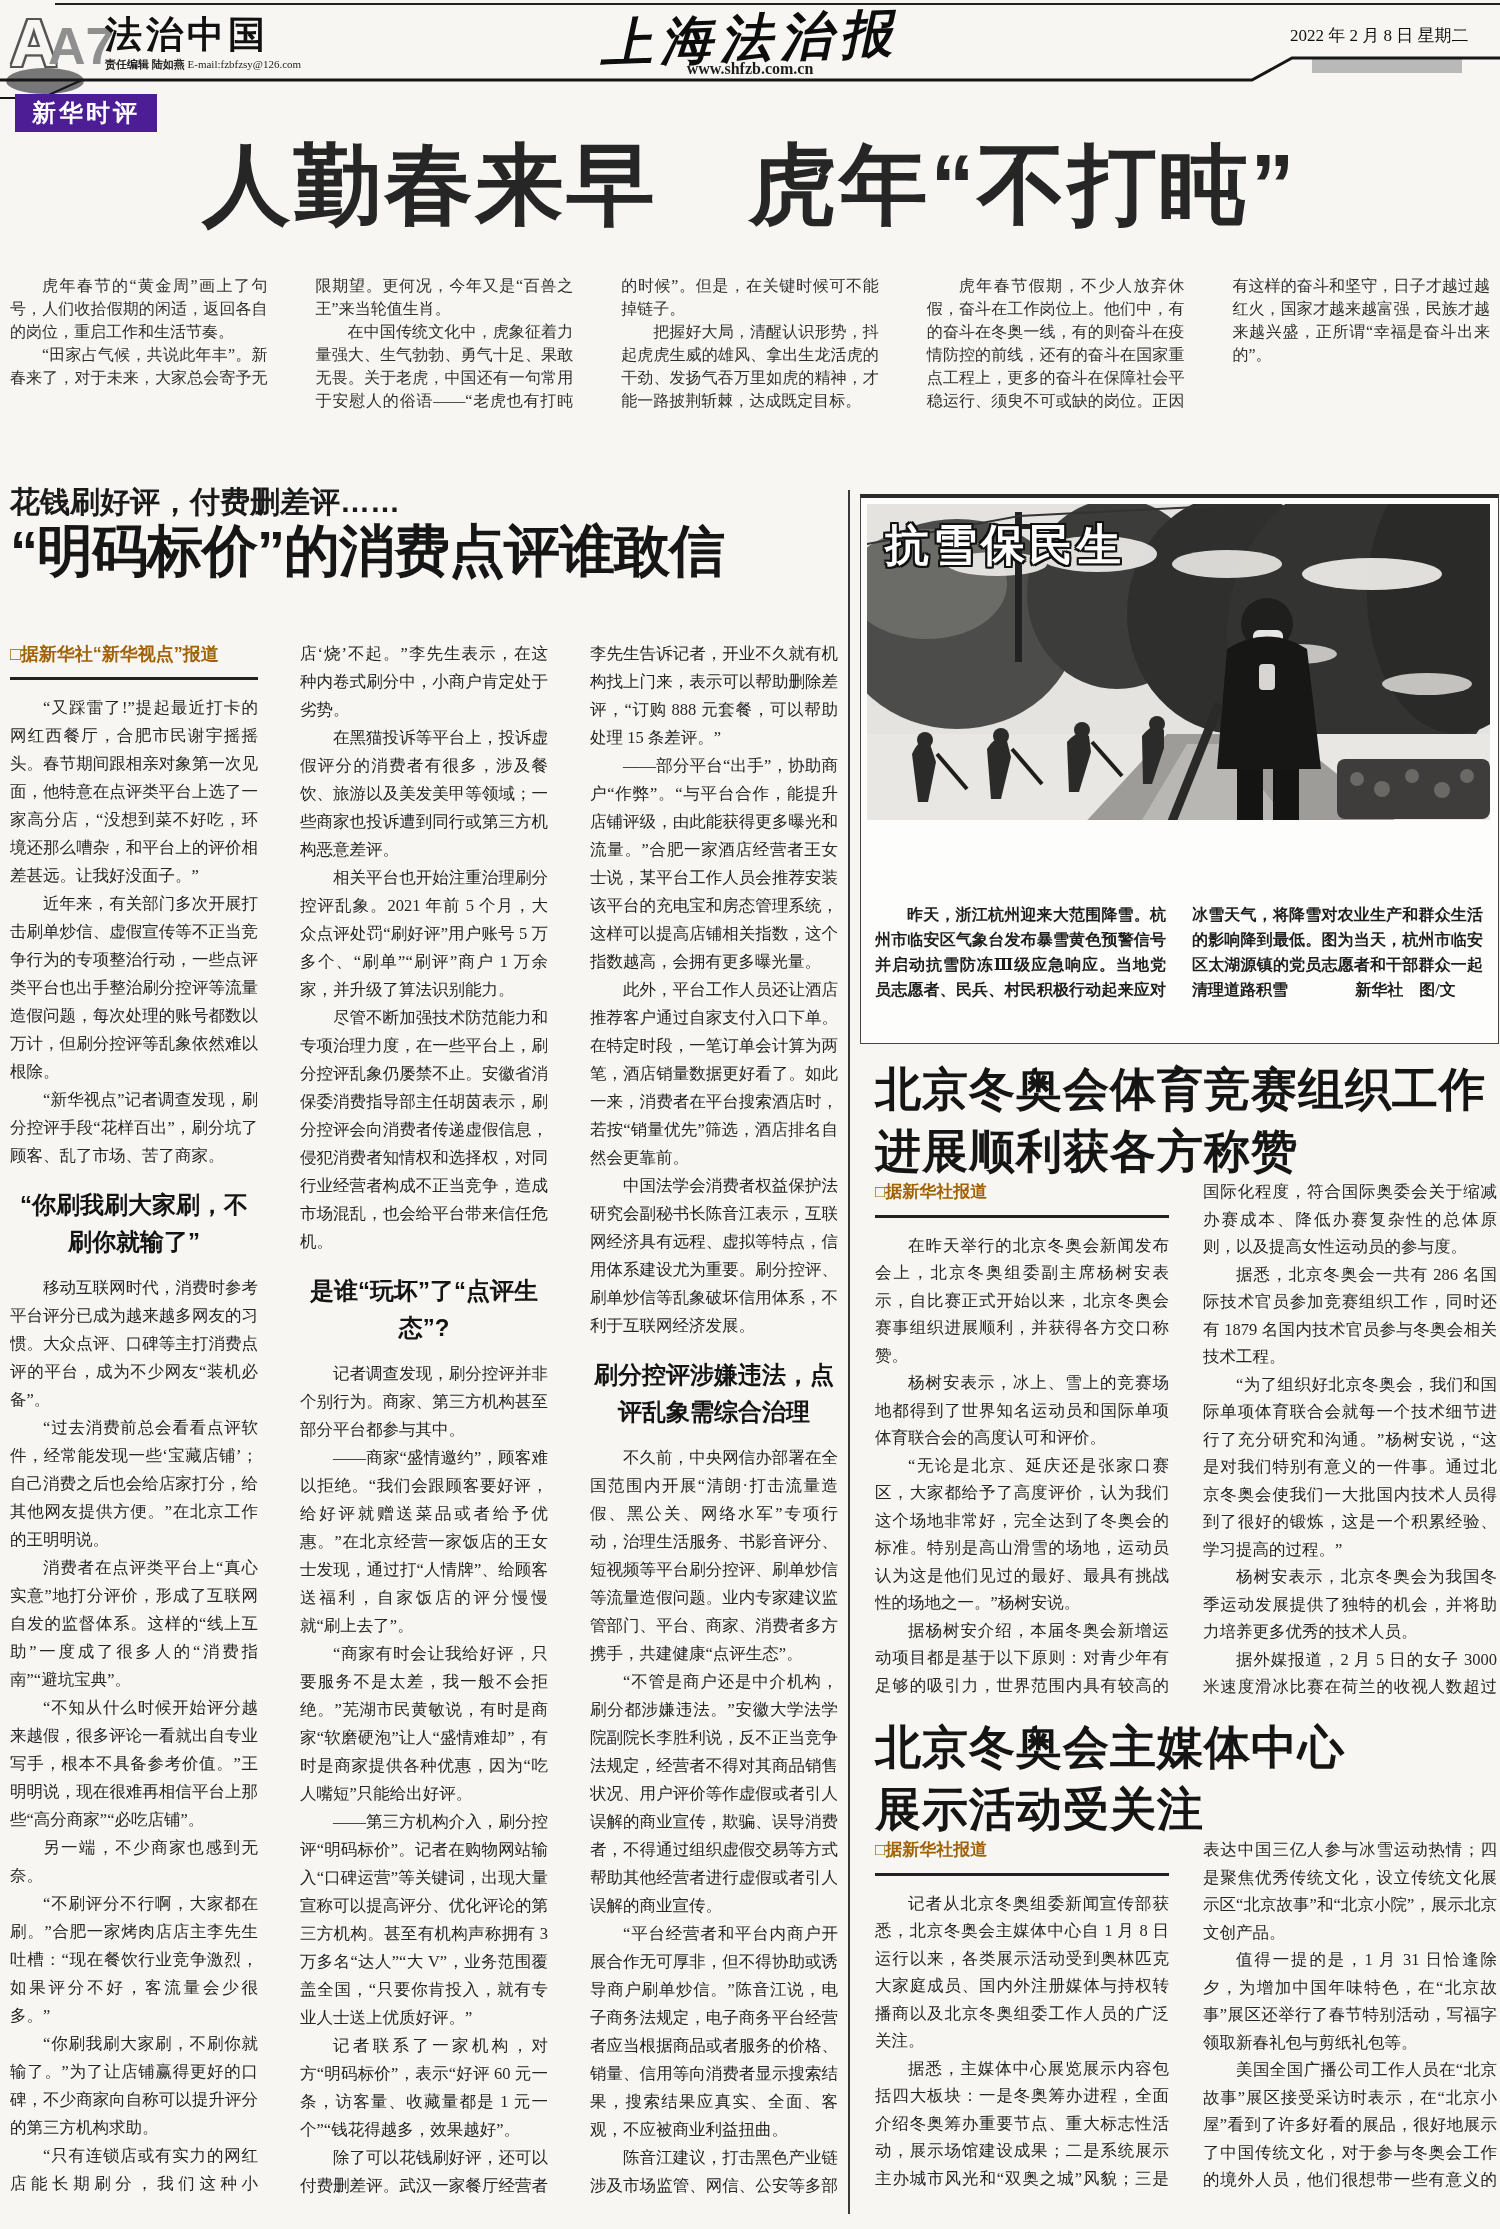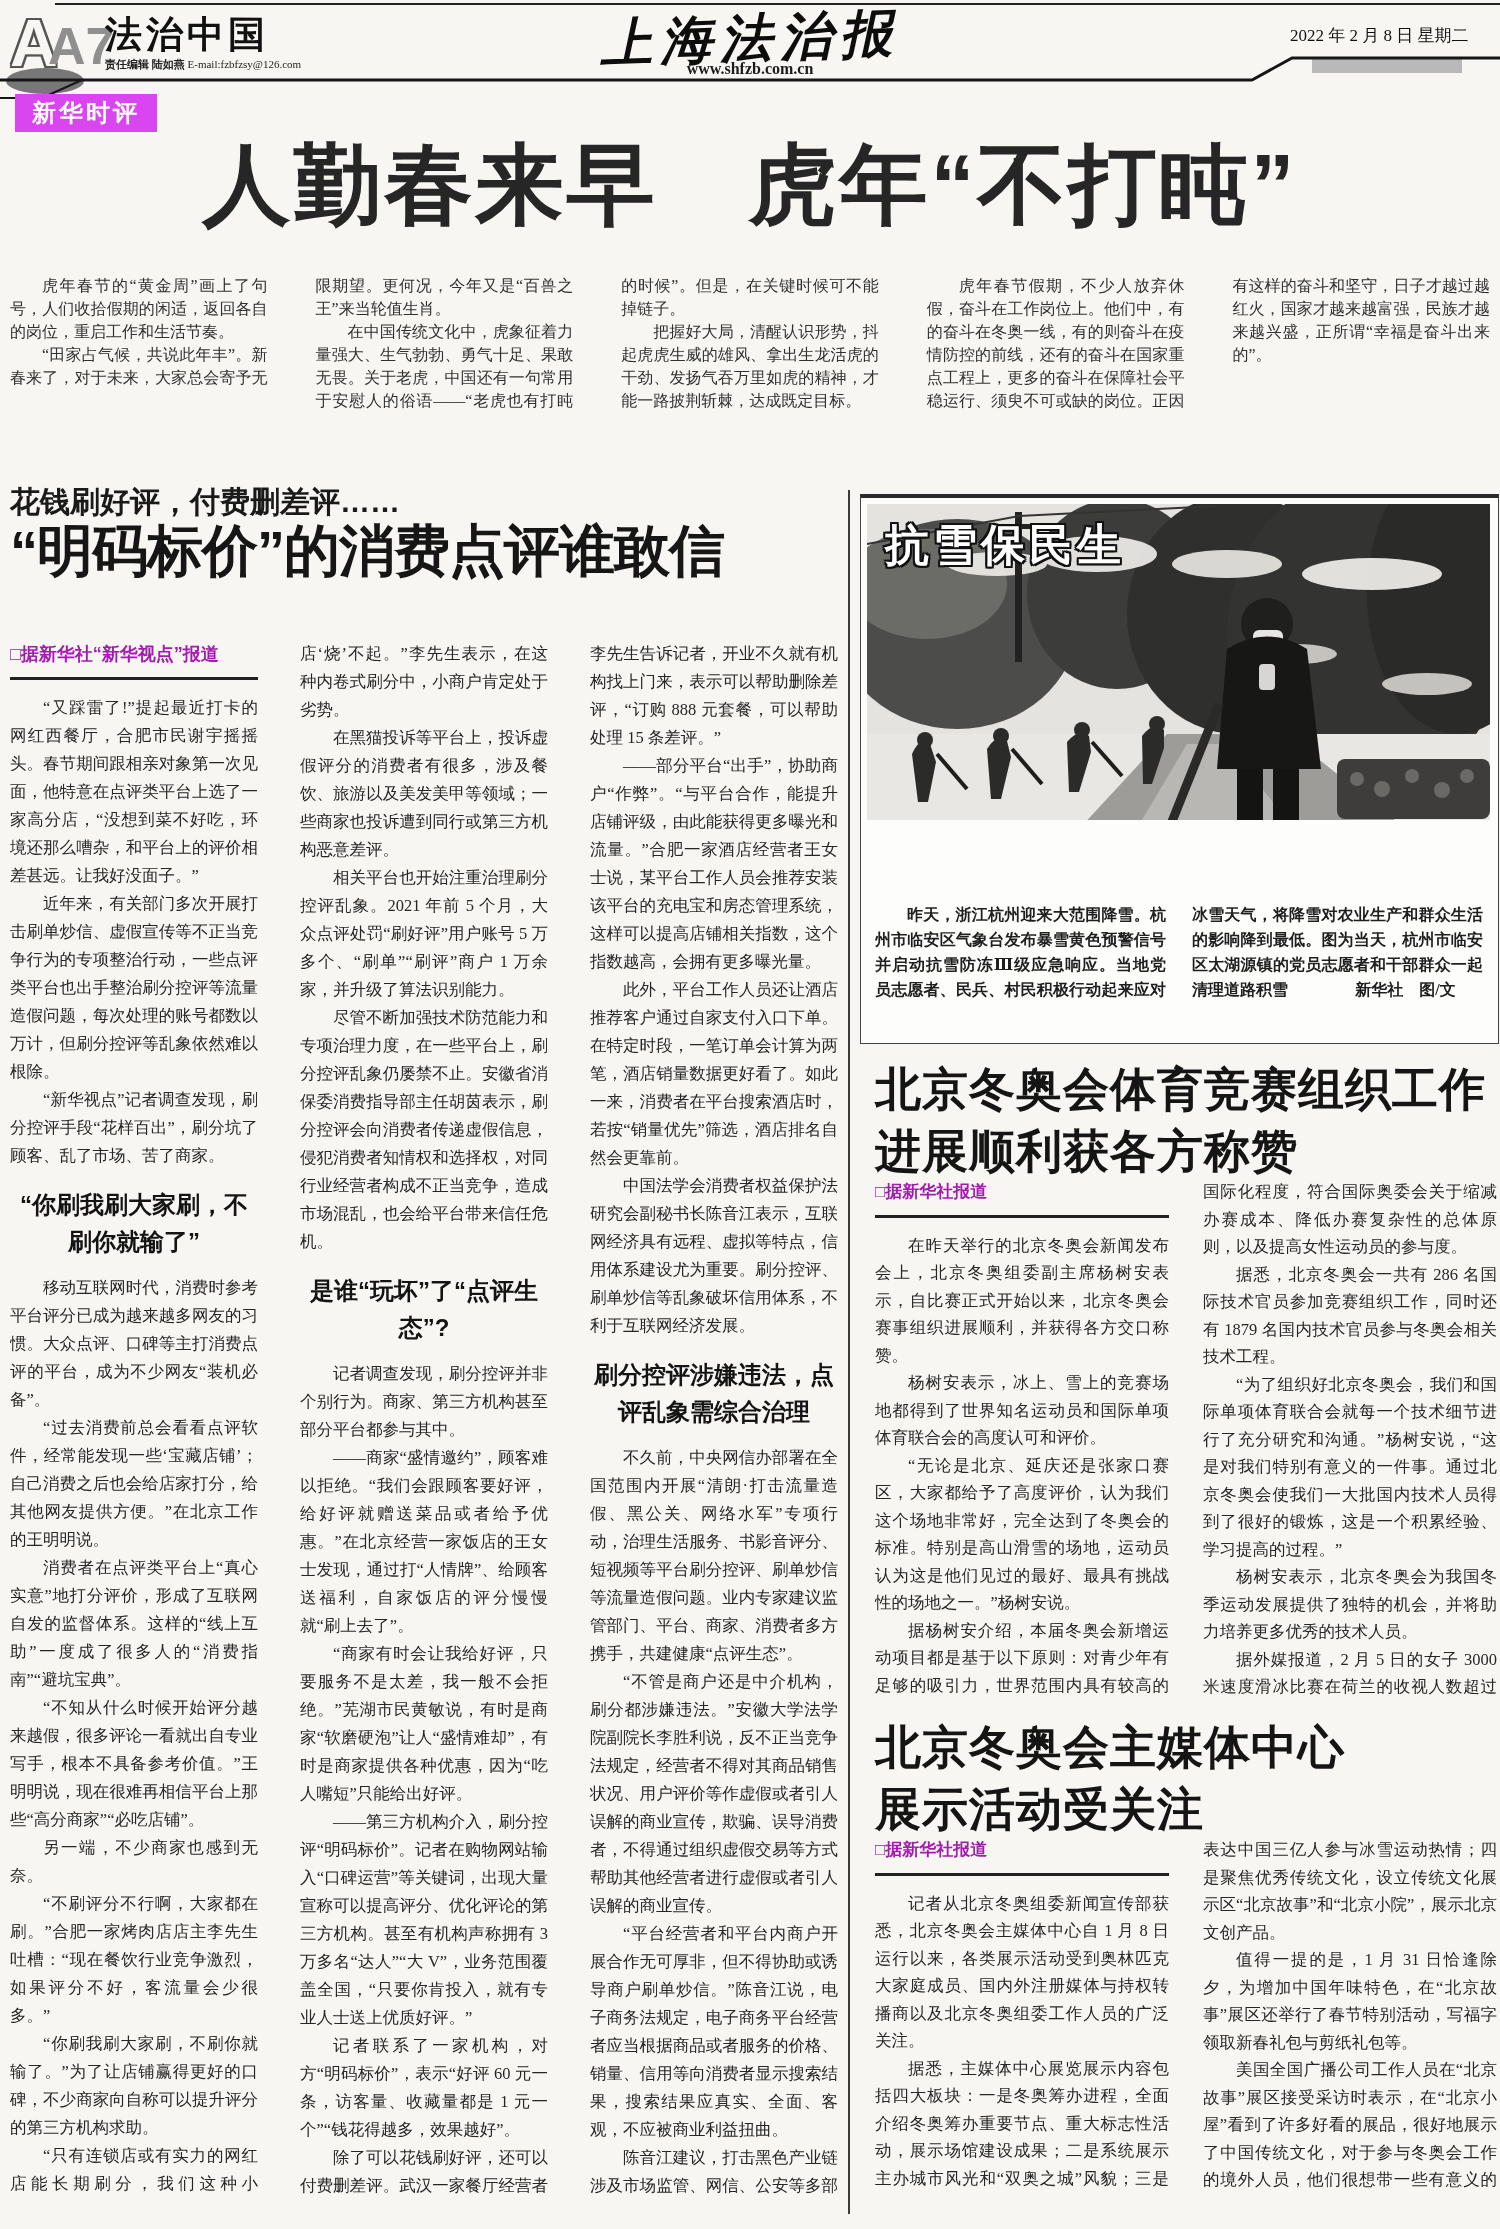--- a/index.html
+++ b/index.html
@@ -17,36 +17,36 @@
   .editorline{left:105px;top:57px;font-size:11px;font-weight:bold;color:#222;}
   .editorline .em{font-family:"Liberation Serif",serif;font-weight:normal;}
   .masthead{left:0;top:4px;width:1500px;text-align:center;font-size:52px;font-weight:900;
             font-family:"DejaVu Serif","Liberation Serif",serif;letter-spacing:8px;color:#0d0d0d;
             transform:rotate(-2deg);font-style:italic;}
   .website{left:0;top:60px;width:1500px;text-align:center;font-size:16px;font-weight:bold;font-family:Liberation Serif, serif;}
   .dateline{left:1290px;top:24px;width:200px;font-size:17px;color:#111;}
   .graybar{left:1312px;top:58px;width:150px;height:15px;background:#b9b9b9;}
   .hdrborder{left:0;top:0;width:1500px;height:110px;pointer-events:none;}
   
-  .badge{left:15px;top:94px;width:142px;height:38px;background:#d946ef;color:#fff;
+  .badge{left:15px;top:94px;width:142px;height:38px;background:#4c1d95;color:#fff;
          font-family:"Liberation Sans",sans-serif;font-size:24px;font-weight:bold;letter-spacing:3px;
          display:flex;align-items:center;justify-content:center;}
   .lead-headline{left:0;top:126px;width:1500px;text-align:center;font-family:"Liberation Sans",sans-serif;
                  font-size:88px;font-weight:900;letter-spacing:3px;color:#262626;white-space:nowrap;}
   .lead-body{left:10px;top:274px;width:1480px;height:196px;column-count:5;column-gap:48px;
              font-size:16px;line-height:23px;text-align:justify;overflow:hidden;color:#303030;}
   .lead-body p{margin:0;text-indent:2em;}
   
   .kicker{left:10px;top:482px;font-family:"Liberation Sans",sans-serif;font-size:30px;font-weight:bold;color:#1a1a1a;}
   .rev-headline{left:10px;top:514px;width:835px;font-family:"Liberation Sans",sans-serif;font-size:56px;
                 font-weight:700;letter-spacing:-1px;color:#161616;white-space:nowrap;}
   .rev-body{left:10px;top:640px;width:828px;height:1575px;column-count:3;column-gap:42px;
             font-size:16.5px;line-height:28px;text-align:justify;overflow:hidden;color:#262626;}
   .rev-body p, .oly-body p{margin:0;text-indent:2em;}
-  .byline{font-family:"Liberation Sans",sans-serif;font-size:18px;font-weight:bold;color:#a21caf;
+  .byline{font-family:"Liberation Sans",sans-serif;font-size:18px;font-weight:bold;color:#a16207;
           border-bottom:3px solid #222;padding-bottom:9px;margin:0 0 14px 0;}
   .subhead{font-family:"Liberation Sans",sans-serif;font-size:24px;font-weight:bold;text-align:center;
            line-height:1.55;margin:16px 0 14px 0;color:#141414;text-indent:0;}
   
   .vdiv{left:848px;top:490px;width:2px;height:1724px;background:#3a3a3a;}
   
   .photobox{left:860px;top:494px;width:637px;height:545px;border:1px solid #444;border-top:4px solid #2a2a2a;background:#fdfdfc;}
   .photo{position:absolute;left:6px;top:6px;width:623px;height:316px;overflow:hidden;background:#15803d;}
   .photolabel{position:absolute;left:18px;top:12px;font-family:"Liberation Sans",sans-serif;font-size:44px;
               font-weight:900;letter-spacing:4px;color:#fff;

